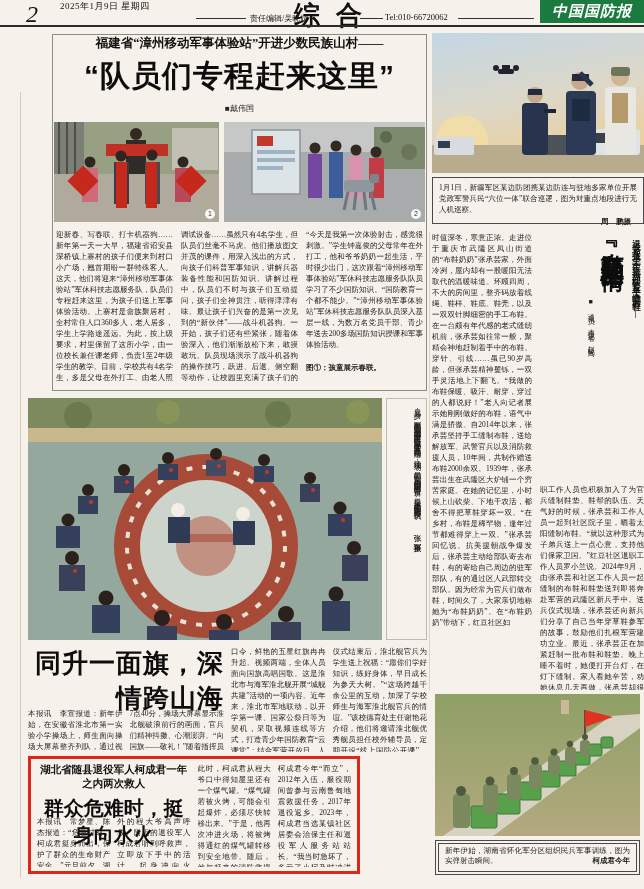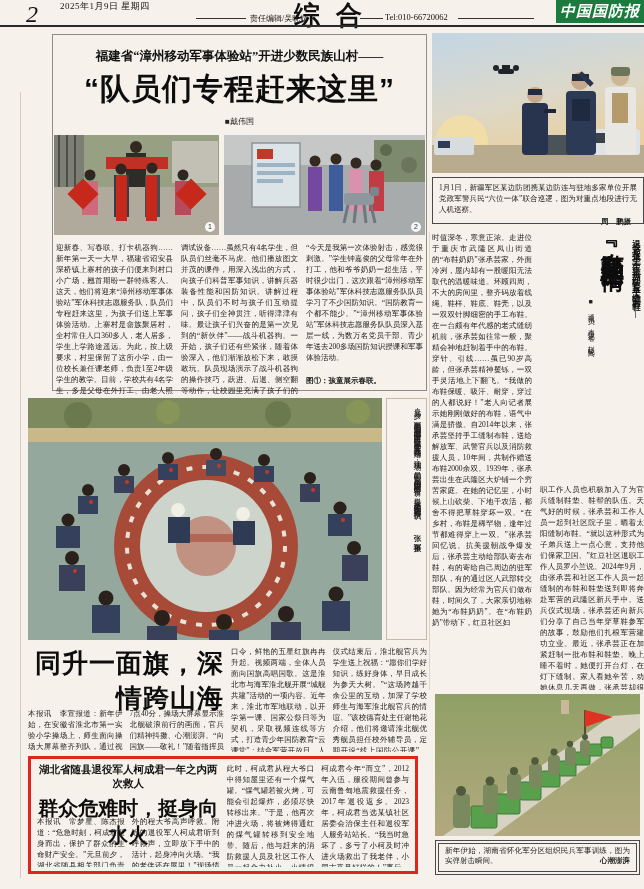--- a/index.html
+++ b/index.html
@@ -8,35 +8,35 @@
 
   
   .pagenum{position:absolute;left:26px;top:1px;font-size:24px;font-style:italic;color:#111;}
   .hdate{position:absolute;left:60px;top:0;font-size:9px;color:#111;letter-spacing:.5px;}
   .heditor{position:absolute;left:250px;top:13px;font-size:8px;color:#111;}
   .hsection{position:absolute;left:294px;top:-2px;font-size:26px;font-weight:900;letter-spacing:16px;color:#111;font-family:"Liberation Sans","DejaVu Sans",sans-serif;}
   .htel{position:absolute;left:385px;top:12px;font-size:8.5px;color:#111;}
   .hline-a{position:absolute;left:196px;top:18px;width:50px;height:1px;background:#333;}
   .hline-b{position:absolute;left:360px;top:18px;width:23px;height:1px;background:#333;}
   .hline-c{position:absolute;left:458px;top:18px;width:76px;height:1px;background:#333;}
-  .masthead{position:absolute;right:0;top:0;width:88px;height:23px;background:#1b7a3d;color:#fff;
+  .masthead{position:absolute;right:0;top:0;width:104px;height:23px;background:#1b7a3d;color:#fff;
     display:flex;align-items:center;justify-content:center;font-size:15px;font-weight:bold;font-style:italic;letter-spacing:1px;}
   .headrule{position:absolute;left:0;top:25px;width:644px;height:2px;background:#2b2b2b;}
   .marginline{position:absolute;left:20px;top:92px;width:1px;height:786px;background:#d4ccc0;}
   .midrule{position:absolute;left:429px;top:232px;width:1px;height:458px;background:#ddd5c8;}
 
   
   .col{font-size:7.5px;line-height:11px;text-align:justify;color:#1c1c1c;overflow:hidden;}
   .kicker{font-size:12.5px;font-weight:bold;text-align:center;color:#111;}
   .kicker-sm{font-size:10.5px;font-weight:bold;text-align:center;color:#111;}
   .bighead{font-family:"Liberation Sans","DejaVu Sans",sans-serif;font-weight:900;text-align:center;color:#0d0d0d;}
 
   
   .leadbox{position:absolute;left:52px;top:34px;width:375px;height:357px;border:1px solid #8f8c86;box-sizing:border-box;}
-  .lead-kicker{margin-top:13px;}
+  .lead-kicker{}
   .lead-head{font-size:30px;letter-spacing:1px;margin-top:4px;}
   .lead-byline{text-align:center;font-size:8px;margin-top:6px;color:#222;}
   .lead-photos{display:flex;gap:5px;justify-content:center;margin-top:8px;}
   .photo{position:relative;overflow:hidden;background:#999;}
   .ph1{width:165px;height:100px;}
   .ph2{width:201px;height:100px;}
   .badge{position:absolute;right:4px;bottom:3px;width:10px;height:10px;border-radius:50%;background:rgba(255,255,255,.9);
     font-size:7px;line-height:10px;text-align:center;color:#333;font-family:"Liberation Sans",sans-serif;}
   .lead-cols{display:flex;gap:8px;margin:7px 3px 0 3px;height:152px;}
   .lead-cols .col{flex:1;}
@@ -52,21 +52,21 @@
 
   
   .flagart{position:absolute;left:28px;top:646px;width:399px;height:106px;
     display:grid;grid-template-columns:1fr 1fr 1fr 1fr;grid-template-rows:58px 1fr;gap:4px 7px;}
   .flag-headcell{grid-column:1/3;grid-row:1;}
   .flag-head{font-size:26px;letter-spacing:1px;text-align:right;}
   .fc1{grid-column:1;grid-row:2;} .fc2{grid-column:2;grid-row:2;}
   .fc3{grid-column:3;grid-row:1/3;} .fc4{grid-column:4;grid-row:1/3;}
 
   
-  .rescue{position:absolute;left:28px;top:756px;width:390px;height:118px;border:3px solid #df261b;box-sizing:border-box;
+  .rescue{position:absolute;left:28px;top:756px;width:332px;height:118px;border:3px solid #df261b;box-sizing:border-box;
     padding:4px 6px;display:grid;grid-template-columns:1fr 1fr 1fr 1fr;grid-template-rows:50px 1fr;gap:3px 7px;background:#f6f1ea;}
   .res-headcell{grid-column:1/3;grid-row:1;}
   .res-head{font-size:20px;margin-top:4px;}
   .rc1{grid-column:1;grid-row:2;} .rc2{grid-column:2;grid-row:2;}
   .rc3{grid-column:3;grid-row:1/3;} .rc4{grid-column:4;grid-row:1/3;}
 
   
   .dronephoto{position:absolute;left:432px;top:33px;width:212px;height:140px;overflow:hidden;background:#cfdce4;}
   .dronecap{position:absolute;left:432px;top:177px;width:212px;height:47px;border:1px solid #4a4a4a;box-sizing:border-box;
     padding:4px 6px;font-size:7.5px;line-height:11px;text-align:justify;color:#1c1c1c;}
@@ -358,17 +358,17 @@
         <circle cx="100" cy="67" r="3.8"></circle>
           <circle cx="119" cy="58" r="3.5"></circle>
           <circle cx="135" cy="50" r="3.2"></circle>
           <circle cx="150" cy="43" r="3"></circle>
       </g>
     </svg>
   </div>
   <div class="riflecap-outer">
     <div class="riflecap-inner">
       <span>新年伊始，湖南省怀化军分区组织民兵军事训练，图为实弹射击瞬间。</span>
-      <span class="credit" style="float:right;">心潮澎湃</span>
+      <span class="credit" style="float:right;">柯成君今年</span>
     </div>
   </div>
 
 </div>
 
 </body></html>

